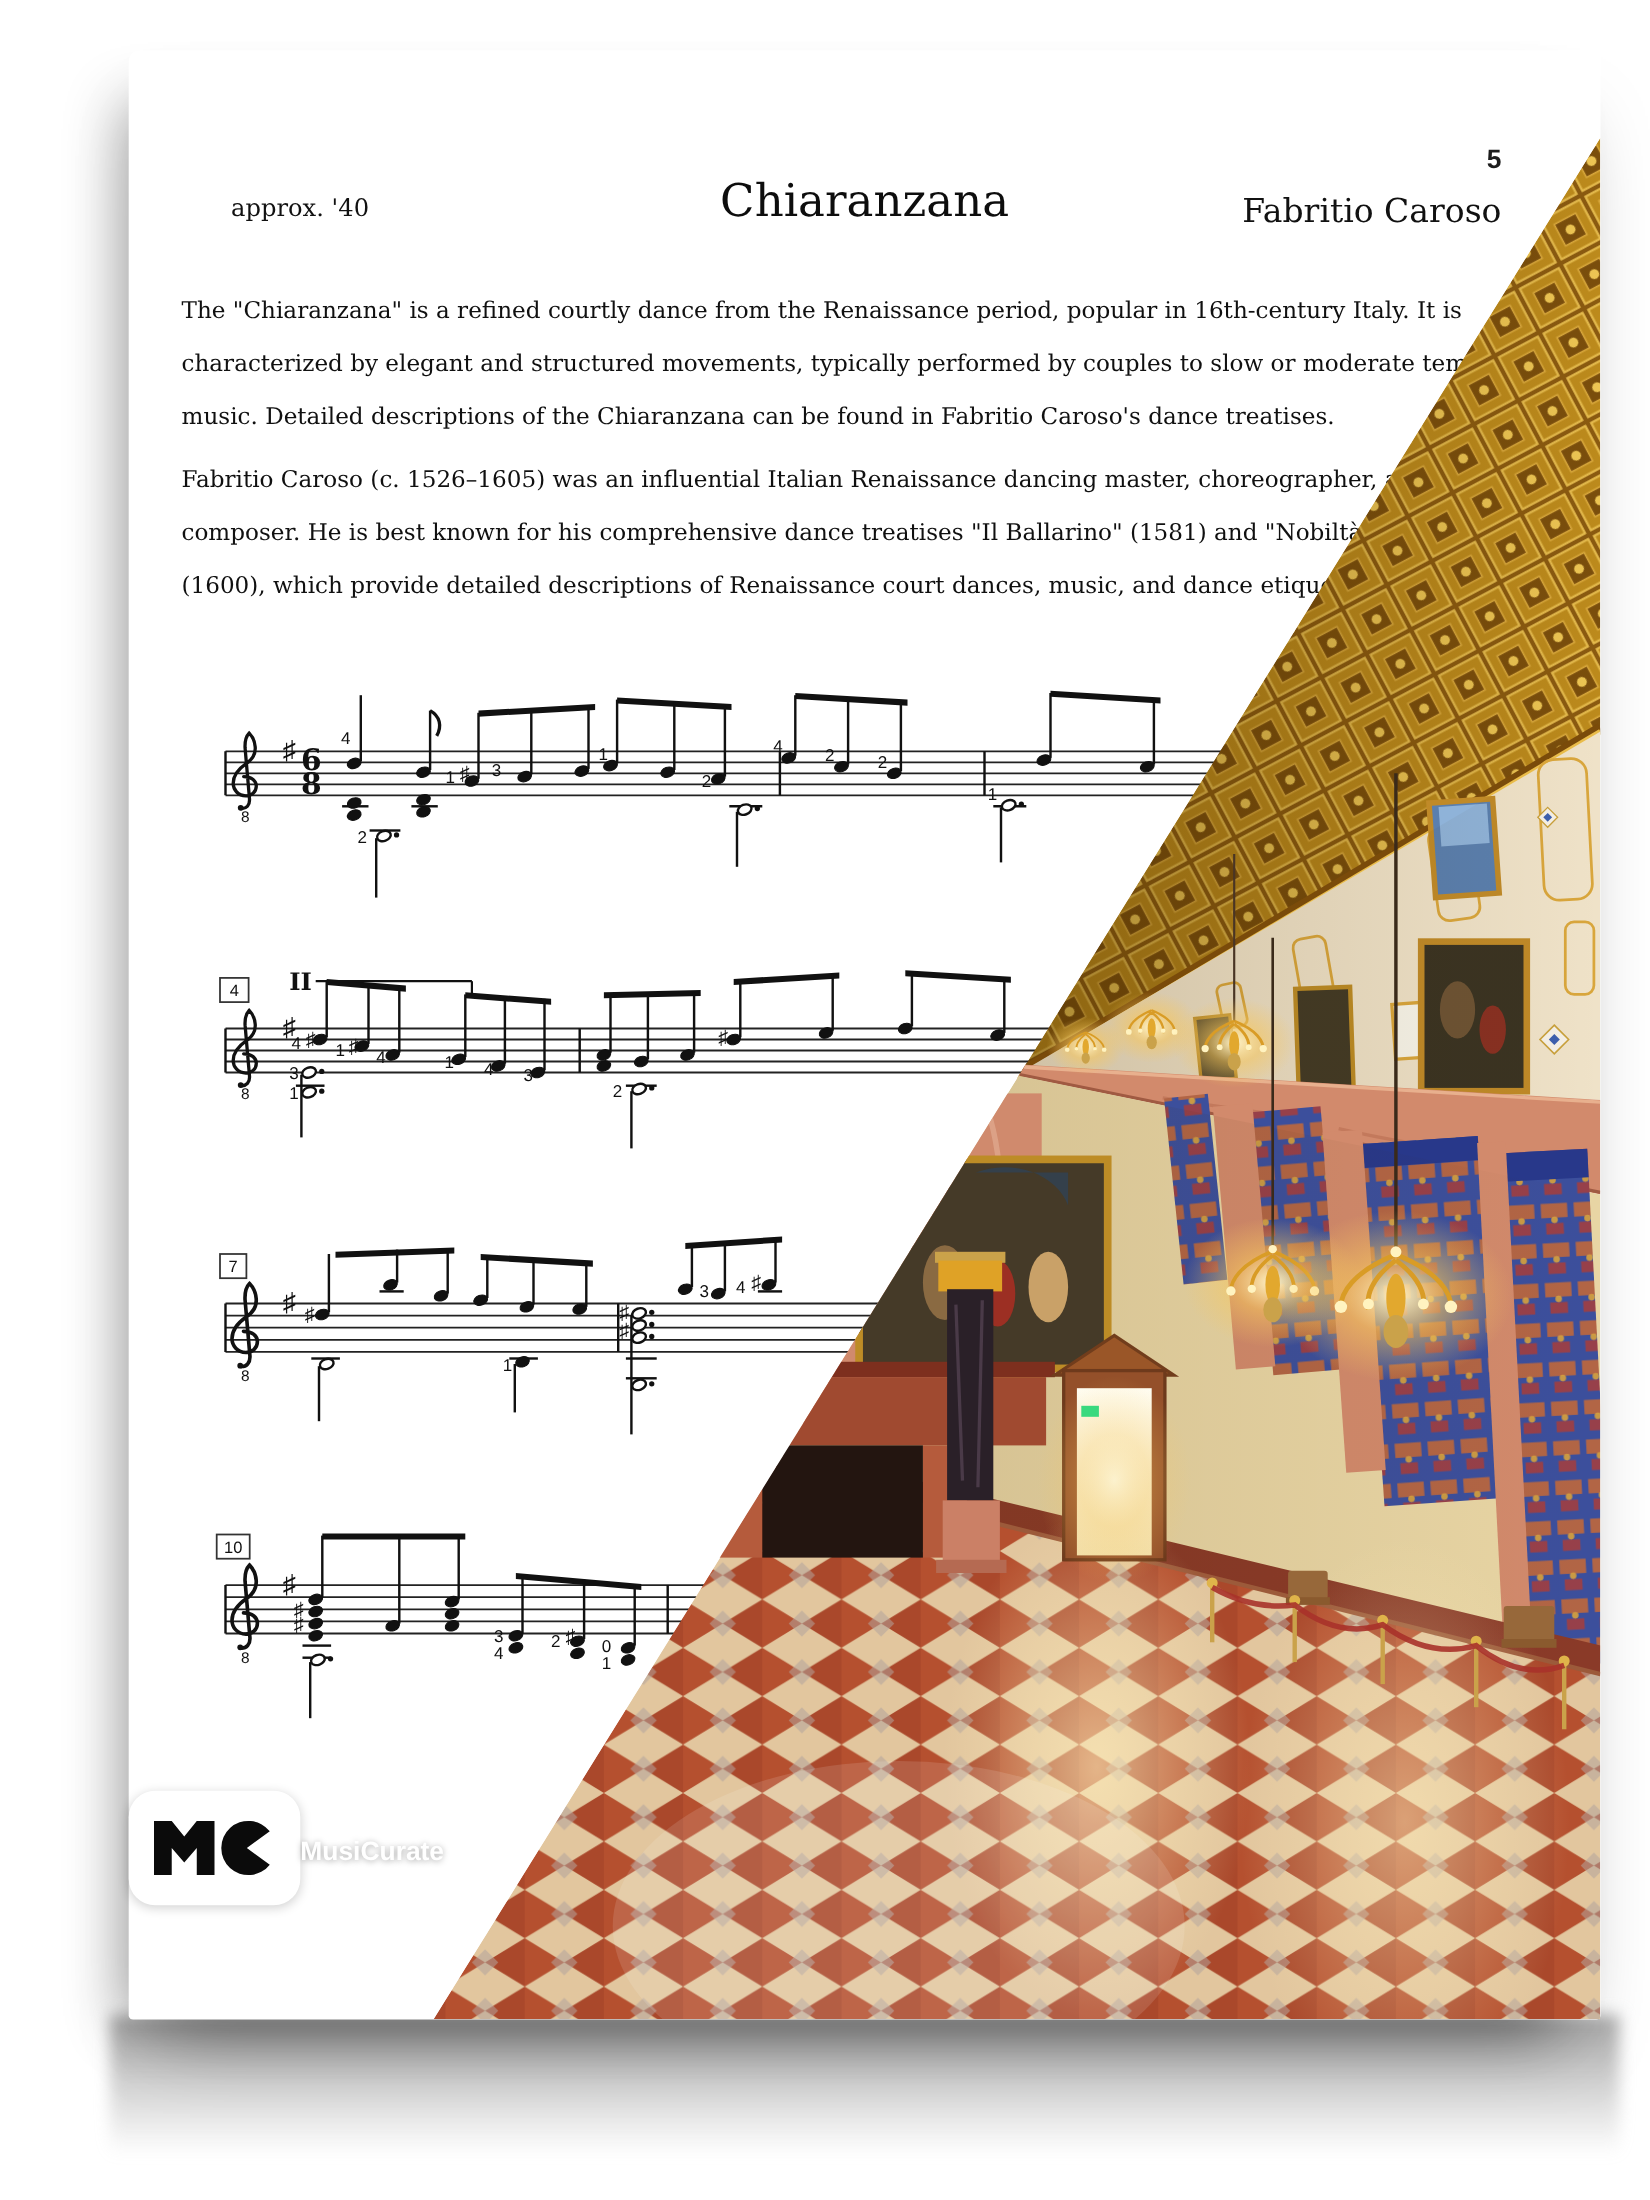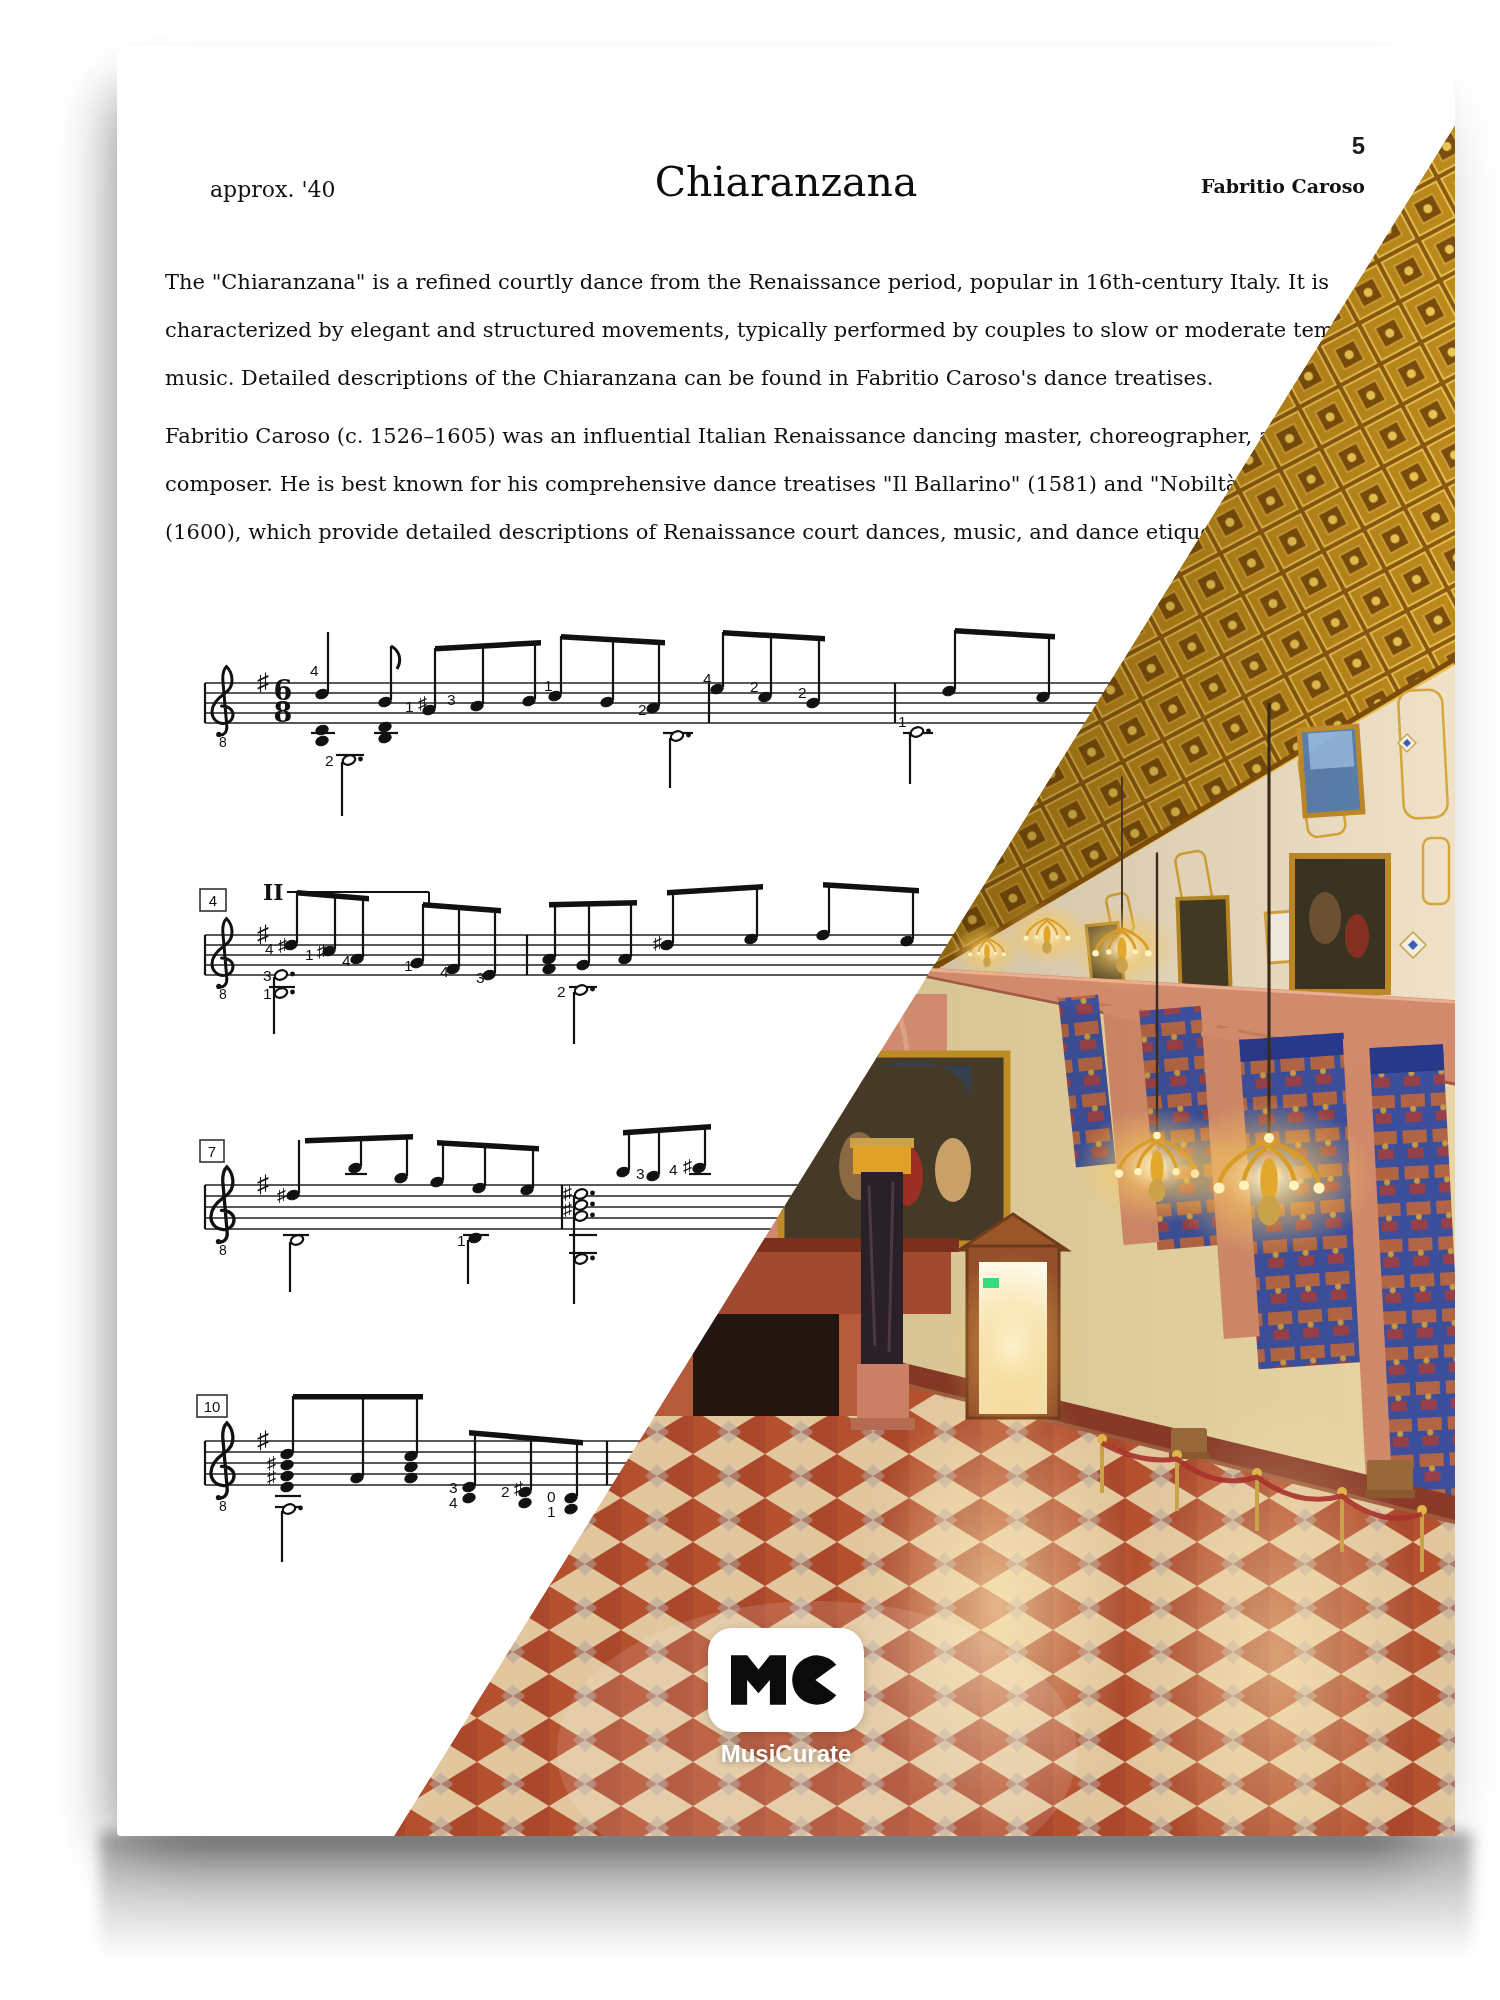--- a/index.html
+++ b/index.html
@@ -7,32 +7,32 @@
        font-family:"DejaVu Serif", serif;}
   .floor-shadow{position:absolute;left:100px;top:1832px;width:1372px;height:150px;
        background:linear-gradient(#a8a8a8 0%, rgba(255,255,255,0) 85%);filter:blur(7px);}
   .page{position:absolute;left:117px;top:46px;width:1338px;height:1790px;background:#ffffff;
        border-radius:10px 4px 4px 4px;
        box-shadow:-28px 26px 50px -20px rgba(0,0,0,0.30), 0 40px 70px -30px rgba(0,0,0,0.35);}
   .page-number{position:absolute;right:90px;top:86px;font-family:"Liberation Sans",sans-serif;
        font-weight:bold;font-size:24px;color:#1c1c1c;z-index:3;}
   .duration{position:absolute;left:93px;top:131px;font-size:22px;color:#111;z-index:3;}
   .title{position:absolute;left:0;right:0;top:112px;text-align:center;font-size:41px;color:#0d0d0d;z-index:3;}
-  .composer{position:absolute;right:90px;top:129px;font-size:19px;color:#111;z-index:3;font-weight:bold;}
+  .composer{position:absolute;right:90px;top:129px;font-size:30px;color:#111;z-index:3;}
   .para{position:absolute;left:48px;z-index:2;}
   .para.p1{top:212px;}
   .para.p2{top:366px;}
   .para div{font-size:21px;line-height:48px;white-space:nowrap;color:#101010;}
   .tempo{position:absolute;left:112px;top:516px;z-index:2;display:flex;align-items:center;
        font-weight:bold;font-size:23px;color:#0a0a0a;}
   .tempo svg{margin:0 6px 6px 10px;}
   #music{position:absolute;left:0;top:0;z-index:2;}
   .photo{position:absolute;left:0;top:0;width:1338px;height:1790px;z-index:5;
        clip-path:polygon(100% 4.41%, 100% 100%, 20.7% 100%);}
-  .brand{position:absolute;left:0;right:0;top:1582px;z-index:6;display:flex;flex-direction:column;align-items:center;}
+  .brand{position:absolute;left:0;right:0;top:1582px;z-index:6;display:flex;flex-direction:row;align-items:center;}
   .brand-box{width:156px;height:104px;background:#ffffff;border-radius:24px;display:flex;
        align-items:center;justify-content:center;box-shadow:0 2px 10px rgba(0,0,0,0.18);}
   .brand-name{margin-top:8px;font-family:"Liberation Sans",sans-serif;font-weight:bold;
        font-size:24px;color:#ffffff;text-shadow:0 1px 6px rgba(0,0,0,0.35);}
 </style>
 </head>
 <body>
 
 <div class="floor-shadow"></div>
 

